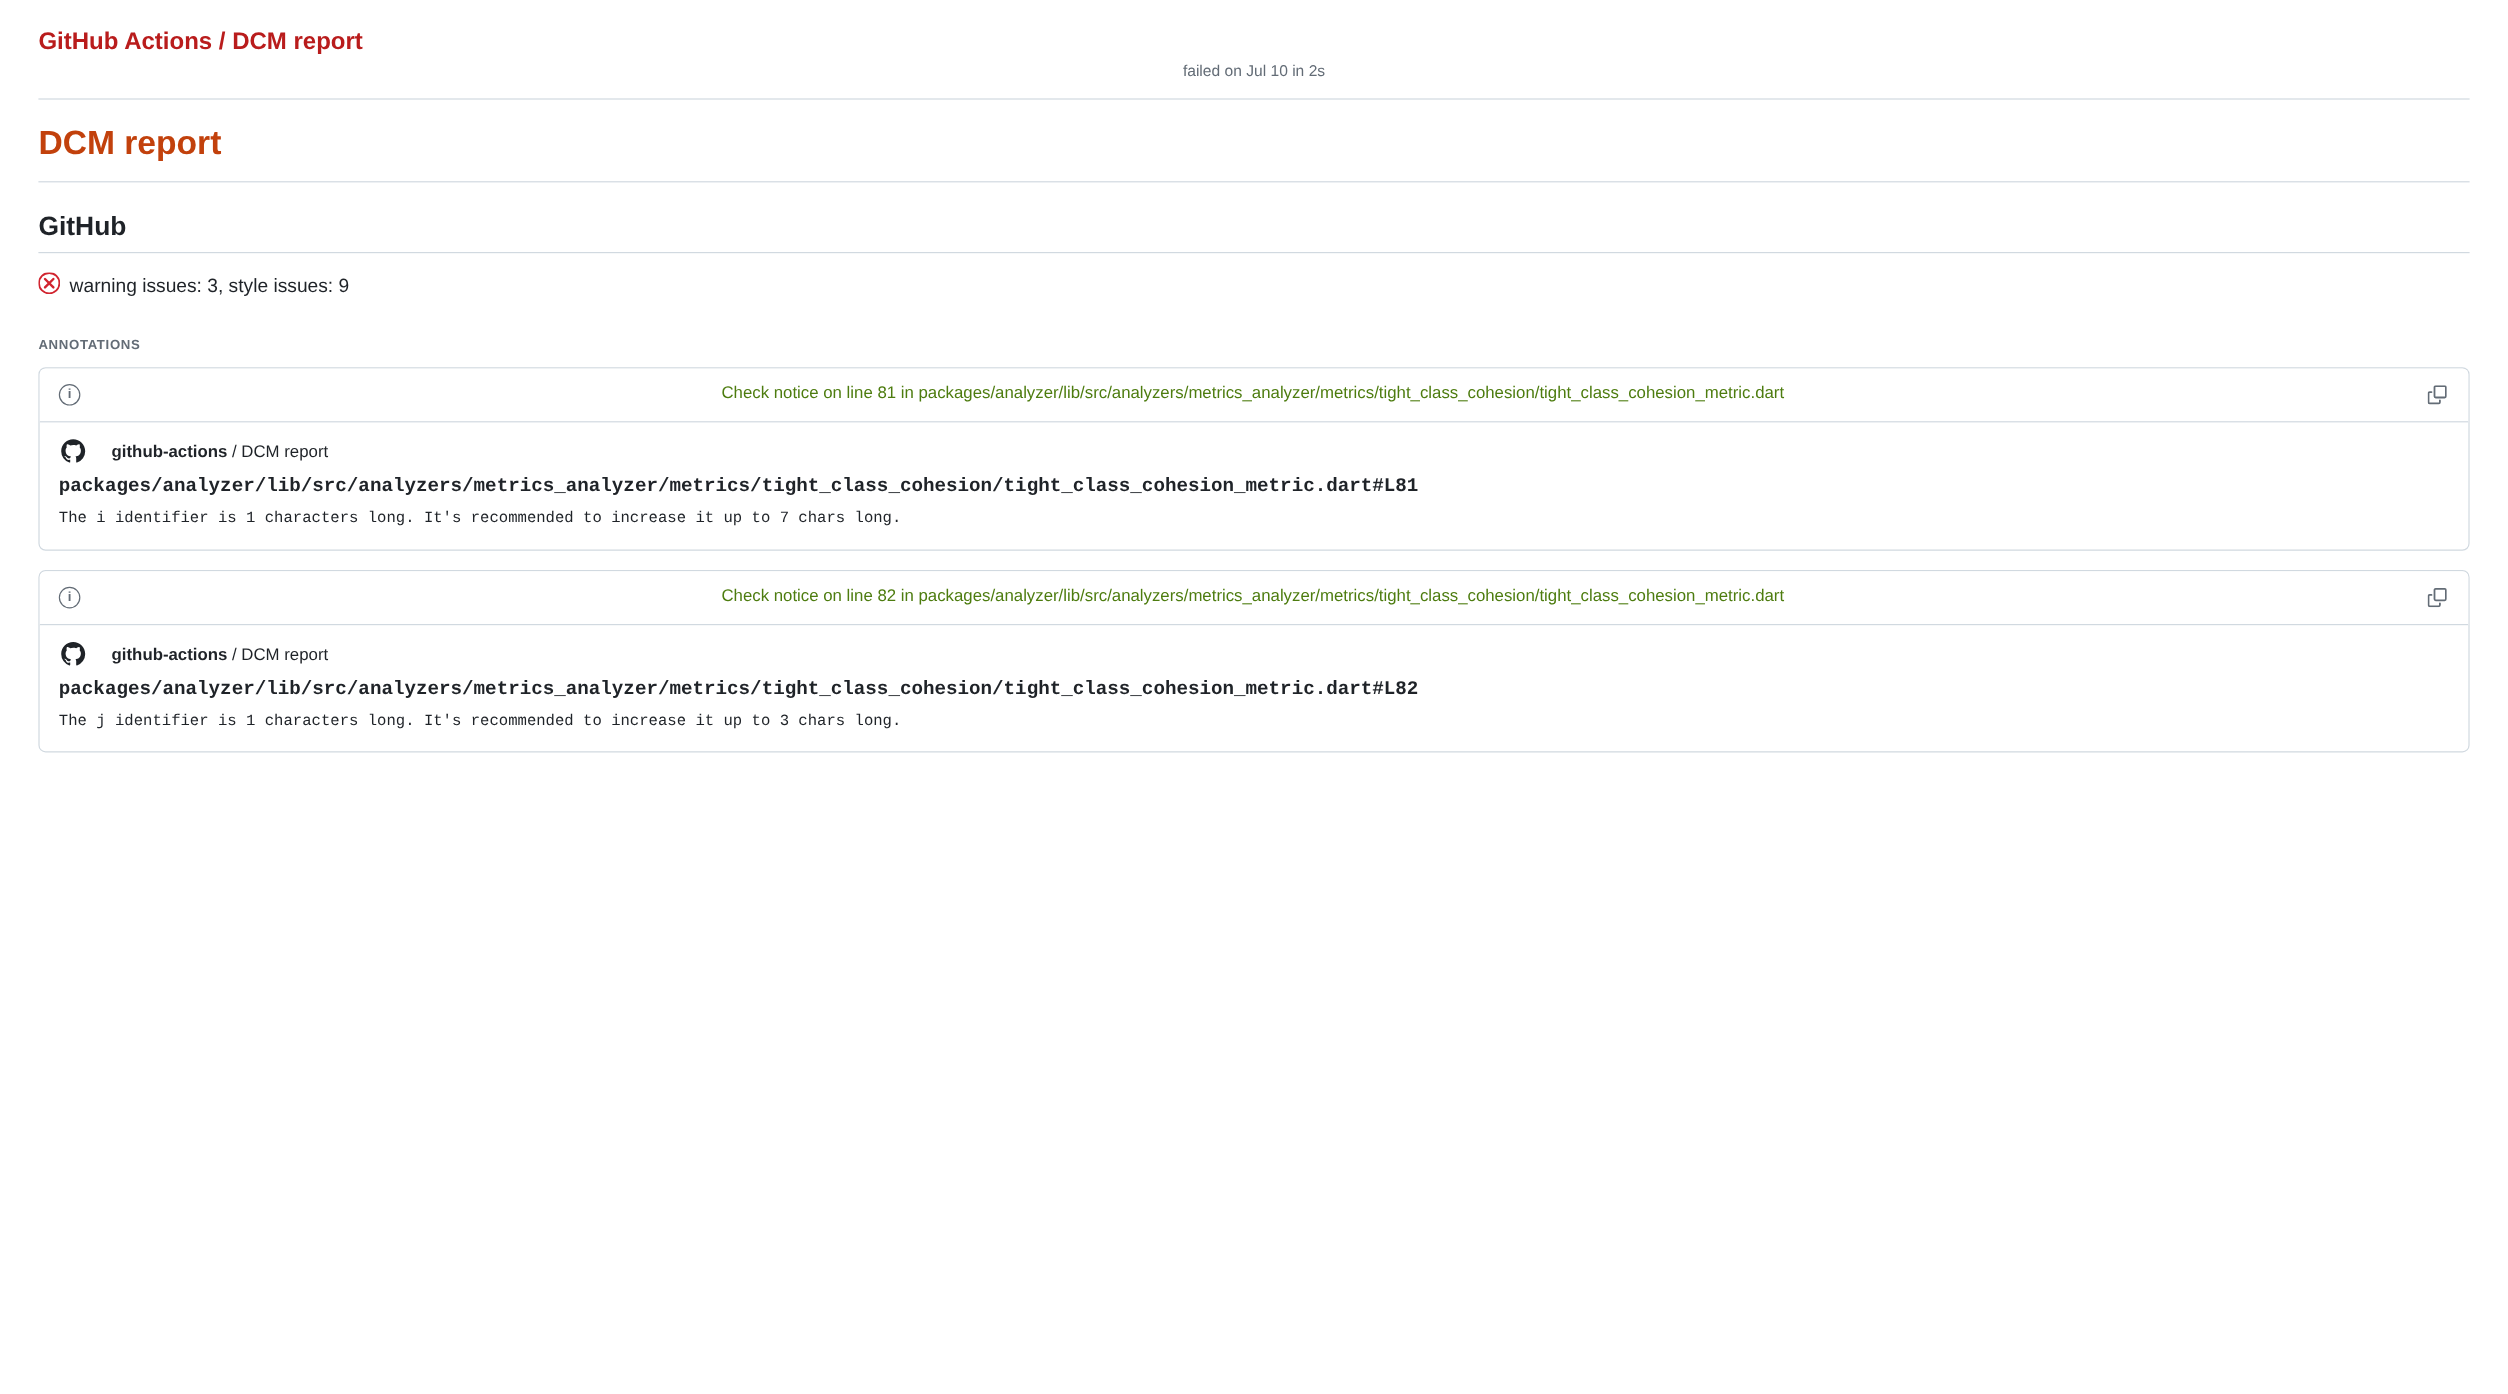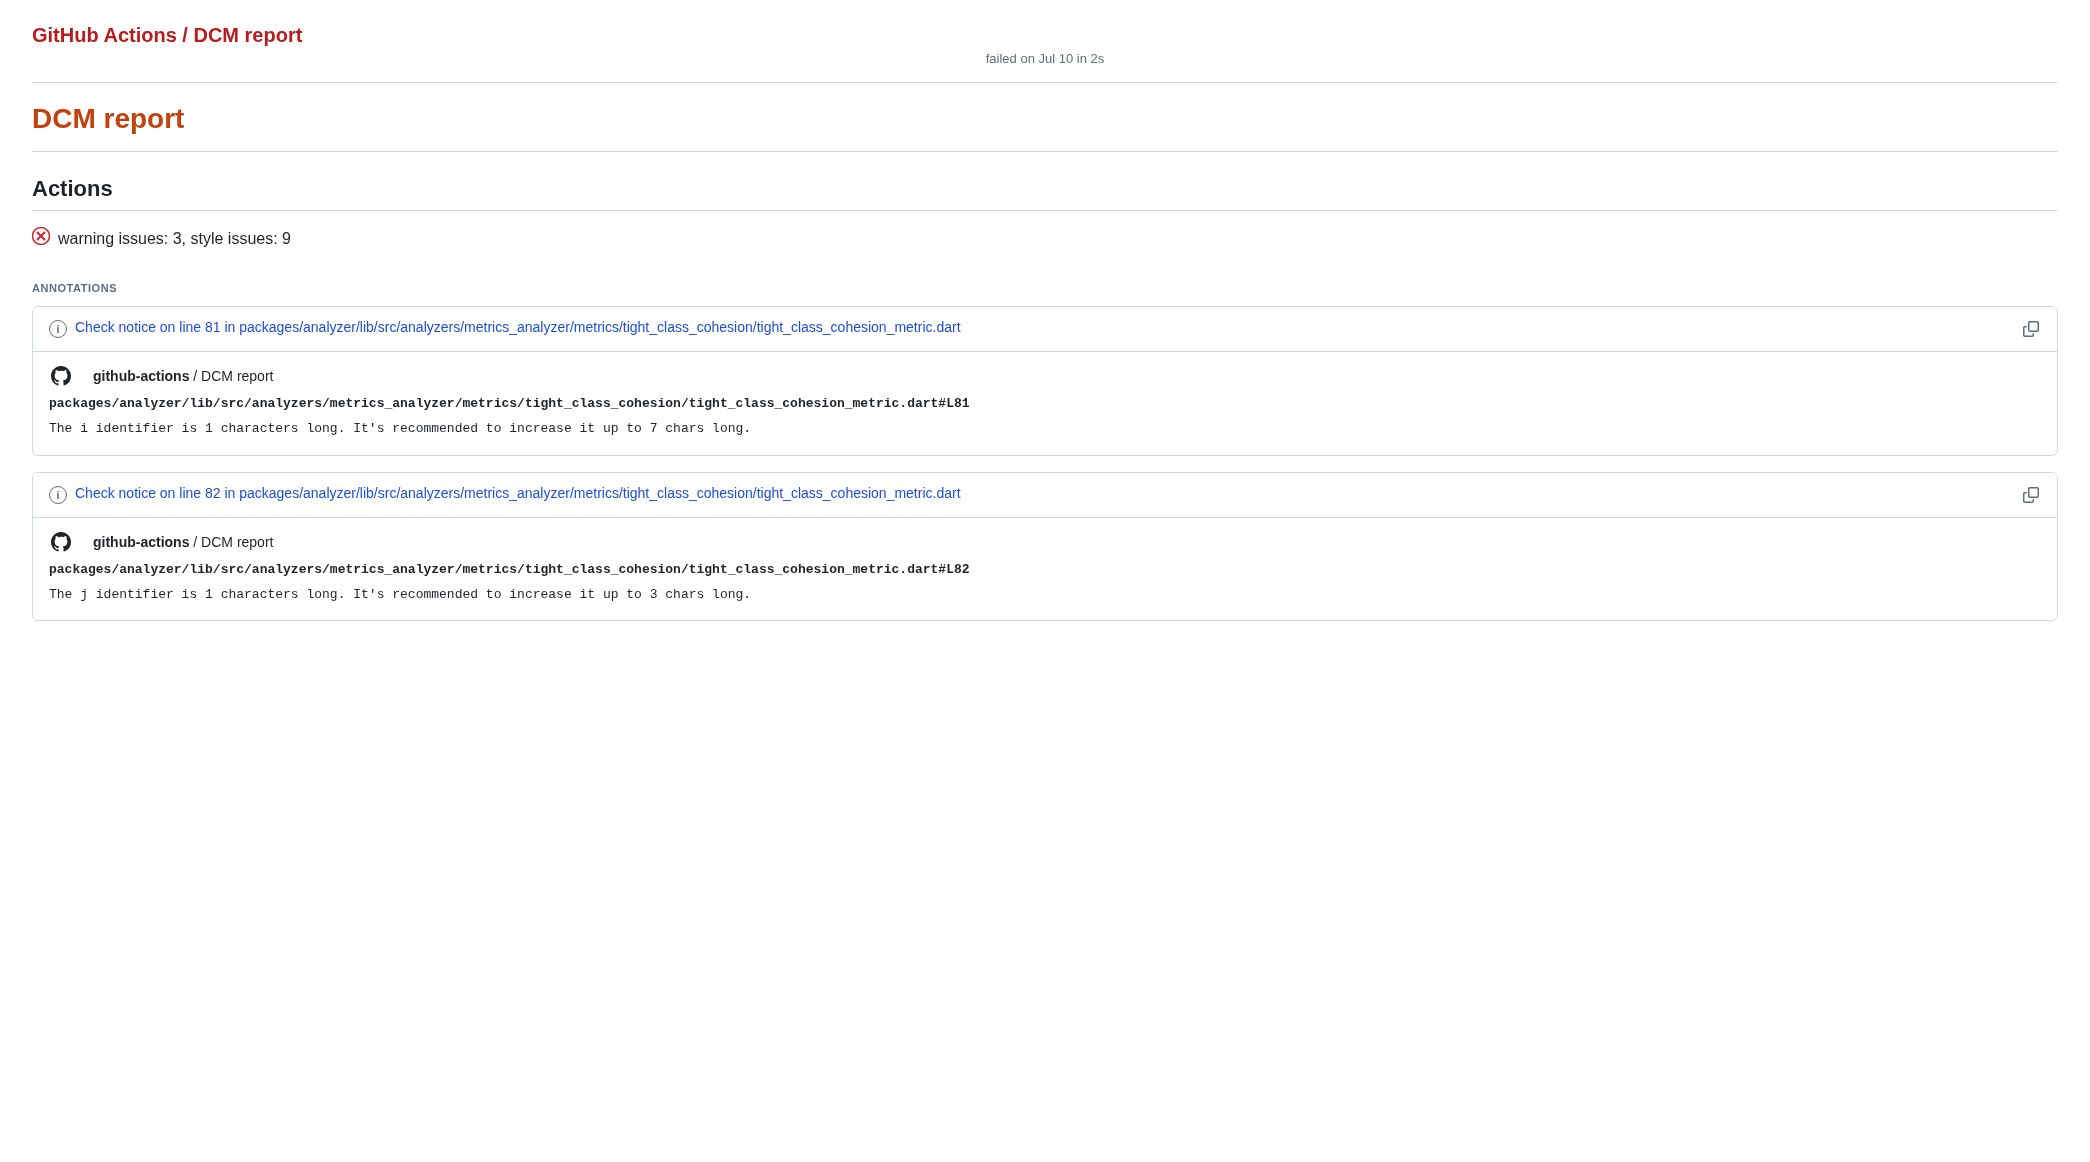--- a/index.html
+++ b/index.html
@@ -119,22 +119,23 @@
       justify-content: center;
       font-size: 11px;
       font-weight: 700;
       color: #636c76;
       flex-shrink: 0;
       margin-top: 1px;
     }
 
     .annotation-notice-text {
       font-size: 14px;
-      color: #1d4ed8;
+      color: #4d7c0f;
       flex: 1;
+      text-align: center;
     }
 
     .copy-icon {
       width: 20px;
       height: 20px;
       cursor: pointer;
       color: #636c76;
       flex-shrink: 0;
       display: flex;
       align-items: center;
@@ -165,21 +166,21 @@
     .annotation-source-text {
       font-size: 14px;
       color: #1f2328;
     }
 
     .annotation-source-text strong {
       font-weight: 600;
     }
 
     .annotation-filepath {
-      font-size: 13px;
+      font-size: 16px;
       font-weight: 700;
       color: #1f2328;
       font-family: ui-monospace, SFMono-Regular, "SF Mono", Consolas, "Liberation Mono", Menlo, monospace;
       margin-bottom: 8px;
       display: block;
     }
 
     .annotation-message {
       font-size: 13px;
       color: #1f2328;
@@ -195,21 +196,21 @@
   <div class="header-section">
     <div class="header-title">GitHub Actions / DCM report</div>
     <div class="header-subtitle">failed on Jul 10 in 2s</div>
   </div>
 
   <div class="report-title-section">
     <h1 class="report-title">DCM report</h1>
   </div>
 
   <div class="summary-section">
-    <h2 class="summary-title">Actions</h2>
+    <h2 class="summary-title">GitHub</h2>
     <div class="summary-item">
       <span class="error-icon">
         <svg width="18" height="18" viewBox="0 0 18 18" fill="none">
           <circle cx="9" cy="9" r="8.5" stroke="#d1242f" fill="none" stroke-width="1.5"></circle>
           <line x1="5.5" y1="5.5" x2="12.5" y2="12.5" stroke="#d1242f" stroke-width="2" stroke-linecap="round"></line>
           <line x1="12.5" y1="5.5" x2="5.5" y2="12.5" stroke="#d1242f" stroke-width="2" stroke-linecap="round"></line>
         </svg>
       </span>
       <span>warning issues: 3, style issues: 9</span>
     </div>

